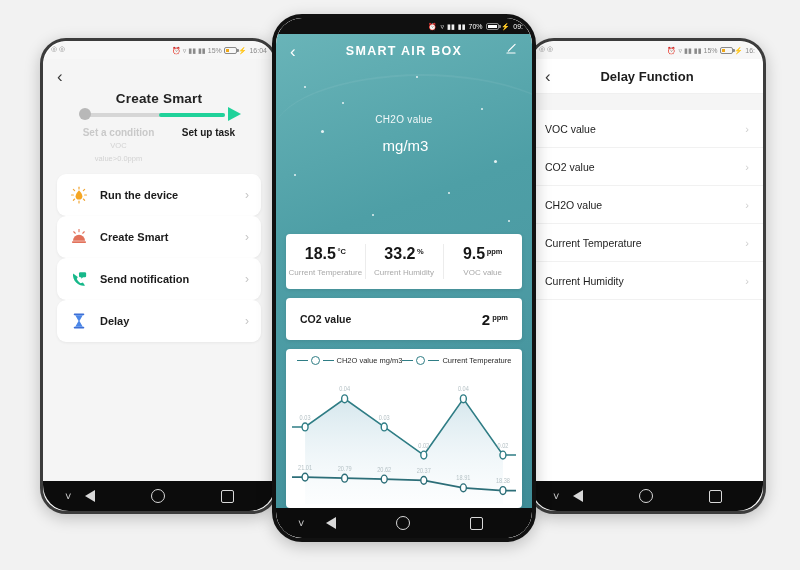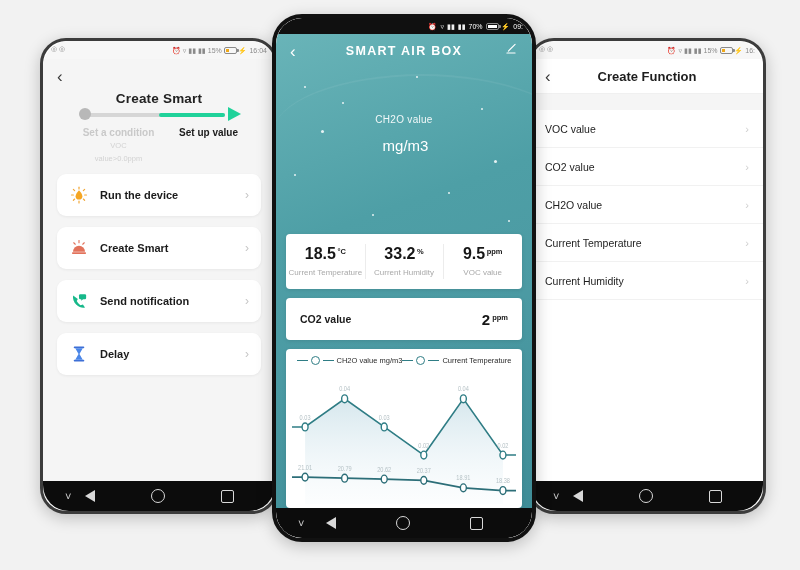--- a/index.html
+++ b/index.html
@@ -61,21 +61,21 @@
   .arrowhead{position:absolute;right:-2px;top:0;width:0;height:0;
              border-top:7px solid transparent;border-bottom:7px solid transparent;
              border-left:13px solid #20d29a;}
   .steplabels{display:flex;justify-content:space-between;margin-top:6px;padding:0 4px;}
   .step-a{text-align:center;width:110px;}
   .step-b{text-align:center;width:90px;}
   .step-a .ttl{font-size:10px;color:#c9c9c9;font-weight:bold;}
   .step-a .sub{font-size:7.5px;color:#d2d2d2;line-height:1.35;margin-top:3px;}
   .step-b .ttl{font-size:10px;color:#1b1b1b;font-weight:bold;}
 
-  .cards{padding:6px 14px 0 14px;display:flex;flex-direction:column;gap:11px;justify-content:space-between;}
+  .cards{padding:6px 14px 0 14px;display:flex;flex-direction:column;justify-content:space-between;}
   .card-row{background:#fff;border-radius:9px;height:42px;display:flex;align-items:center;
             padding:0 12px;box-shadow:0 1px 3px rgba(0,0,0,.06);}
   .card-row .ic{width:20px;height:20px;display:flex;align-items:center;justify-content:center;
                 margin-right:11px;flex:0 0 20px;}
   .card-row .lbl{font-size:11px;color:#1b1b1b;font-weight:bold;flex:1;}
   .card-row .chev{color:#c6c6c6;font-size:12px;font-weight:300;}
 
   
   #phone-center{left:272px;top:14px;width:256px;height:520px;border:4px solid #111;
                 border-radius:30px;z-index:5;}
@@ -188,21 +188,21 @@
             <div class="dot"></div>
             <div class="arrowhead"></div>
           </div>
           <div class="steplabels">
             <div class="step-a">
               <div class="ttl">Set a condition</div>
               <div class="sub">VOC</div>
               <div class="sub">value&gt;0.0ppm</div>
             </div>
             <div class="step-b">
-              <div class="ttl">Set up value</div>
+              <div class="ttl">Set up task</div>
             </div>
           </div>
         </div>
 
         <div class="cards">
           <div class="card-row">
             <span class="ic">
               <svg width="18" height="18" viewBox="0 0 24 24">
                 <g stroke="#f2a93b" stroke-width="1.6" stroke-linecap="round">
                   <line x1="12" y1="1.5" x2="12" y2="4"></line>
@@ -439,21 +439,21 @@
         <span class="battery">
             <span class="lvl"></span>
           </span>
         <span class="sb-ic">⚡</span>
         <span class="sb-ic">16:</span>
       </div>
 
       <div class="r-body">
         <div class="r-appbar">
           <span class="r-back">‹</span>
-          <span class="r-title">Create Function</span>
+          <span class="r-title">Delay Function</span>
         </div>
         <div class="r-gap"></div>
         <div class="r-list">
           <div class="r-item">
             <span class="lbl">VOC value</span>
             <span class="chev">›</span>
           </div>
           <div class="r-item">
             <span class="lbl">CO2 value</span>
             <span class="chev">›</span>

